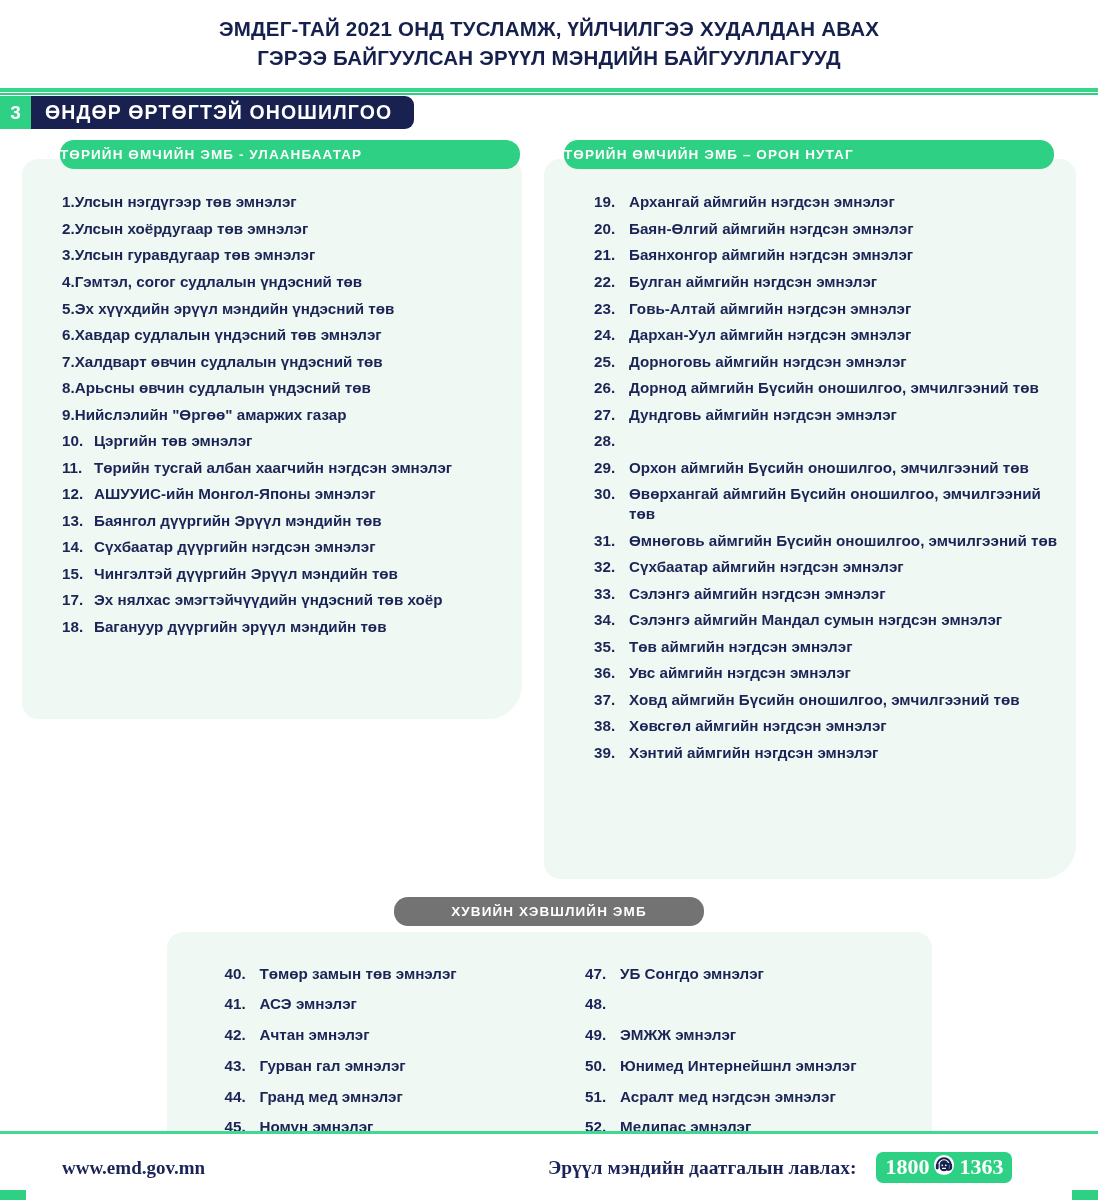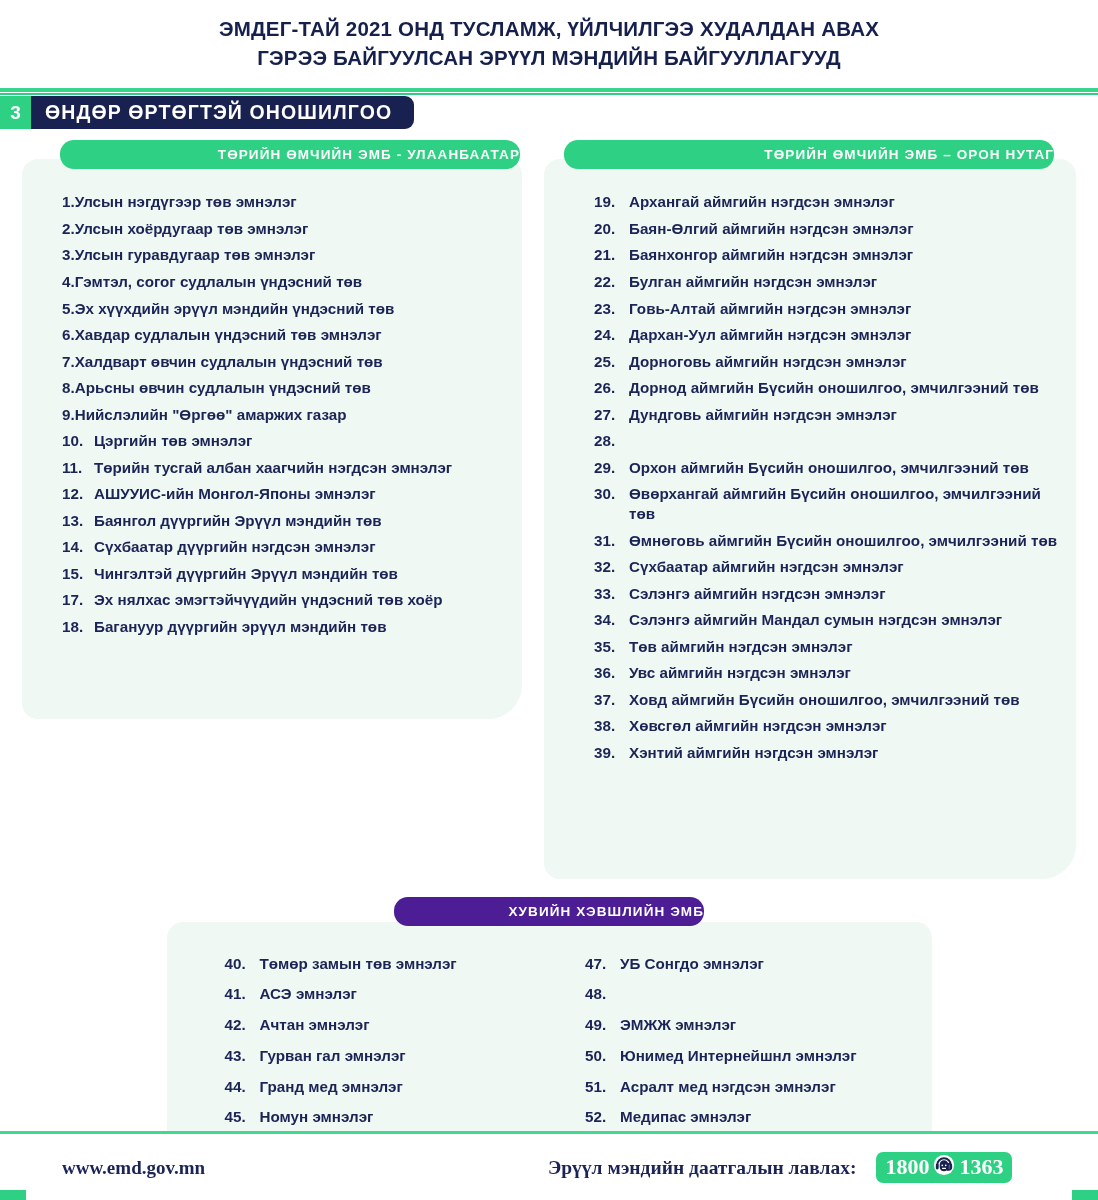--- a/index.html
+++ b/index.html
@@ -85,21 +85,21 @@
   .col { position:relative; }
   .col-left  { width:500px; }
   .col-right { width:532px; }
 
   .pill {
     background:#2ed183;
     color:#ffffff;
     font-weight:bold;
     font-size:13.5px;
     letter-spacing:1.1px;
-    text-align:right;
+    text-align:left;
     padding:7px 0 7px 0;
     border-radius:0 14px 14px 0;
     position:relative;
     z-index:3;
   }
   .pill-left  { margin-left:38px; width:460px; border-radius:14px 14px 14px 14px; }
   .pill-right { margin-left:20px; width:490px; border-radius:14px; }
 
   .card {
     background:#eff8f2;
@@ -137,27 +137,27 @@
   .card-right .item .num { min-width:26px; margin-right:9px; }
 
   
   .private-wrap {
     position:relative;
     margin-top:18px;
     padding:0 22px;
   }
   .pill-private {
     width:310px;
-    margin:6px auto;
-    background:#4c1d95;
+    margin:16px auto;
+    background:#737373;
     color:#ffffff;
     font-weight:bold;
     font-size:13.5px;
     letter-spacing:1.1px;
-    text-align:right;
+    text-align:center;
     padding:7px 0;
     border-radius:14px;
     position:relative;
     z-index:3;
   }
   .card-private {
     margin:-10px auto 0 auto;
     width:765px;
     background:#eff8f2;
     border-radius:16px;

